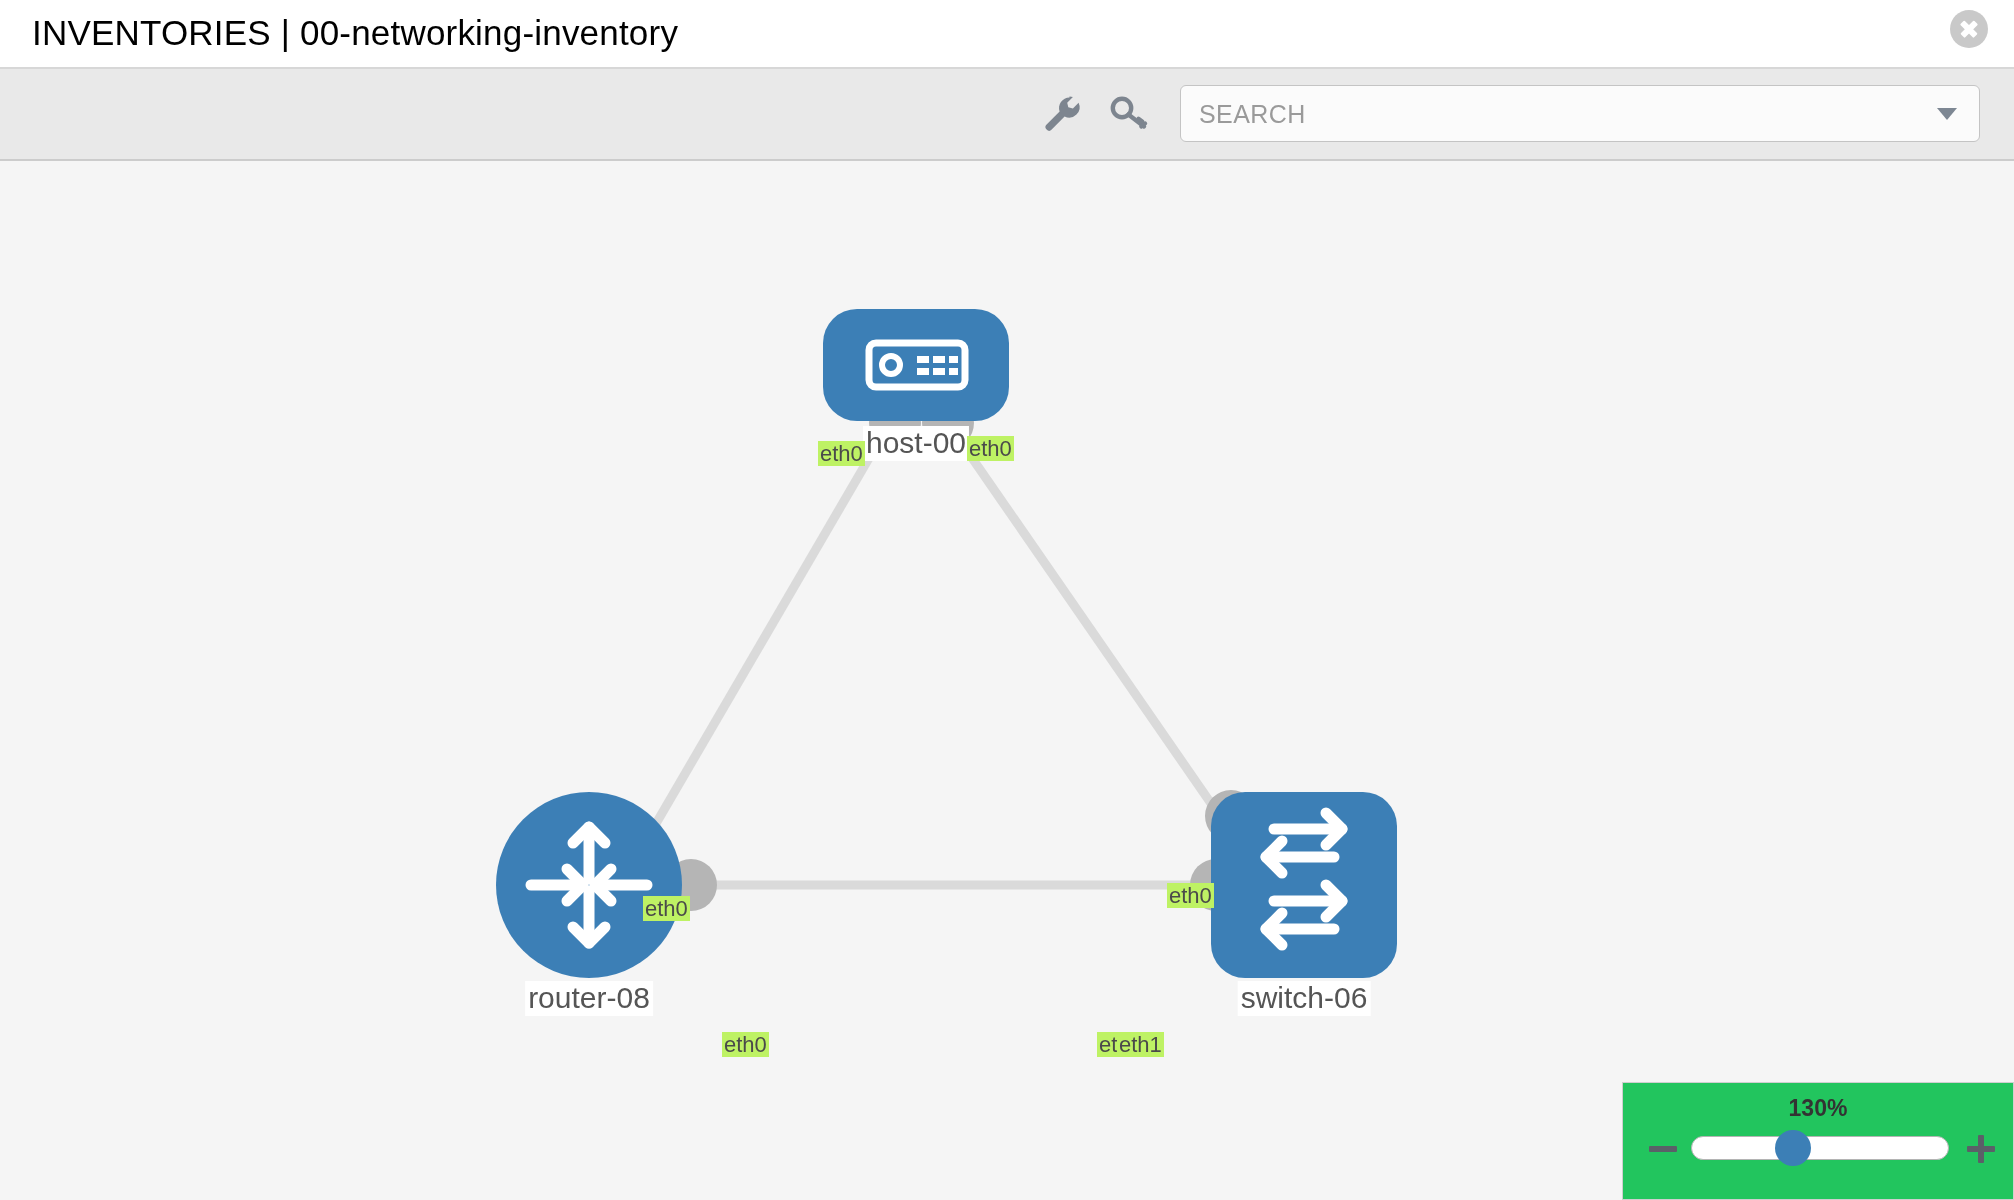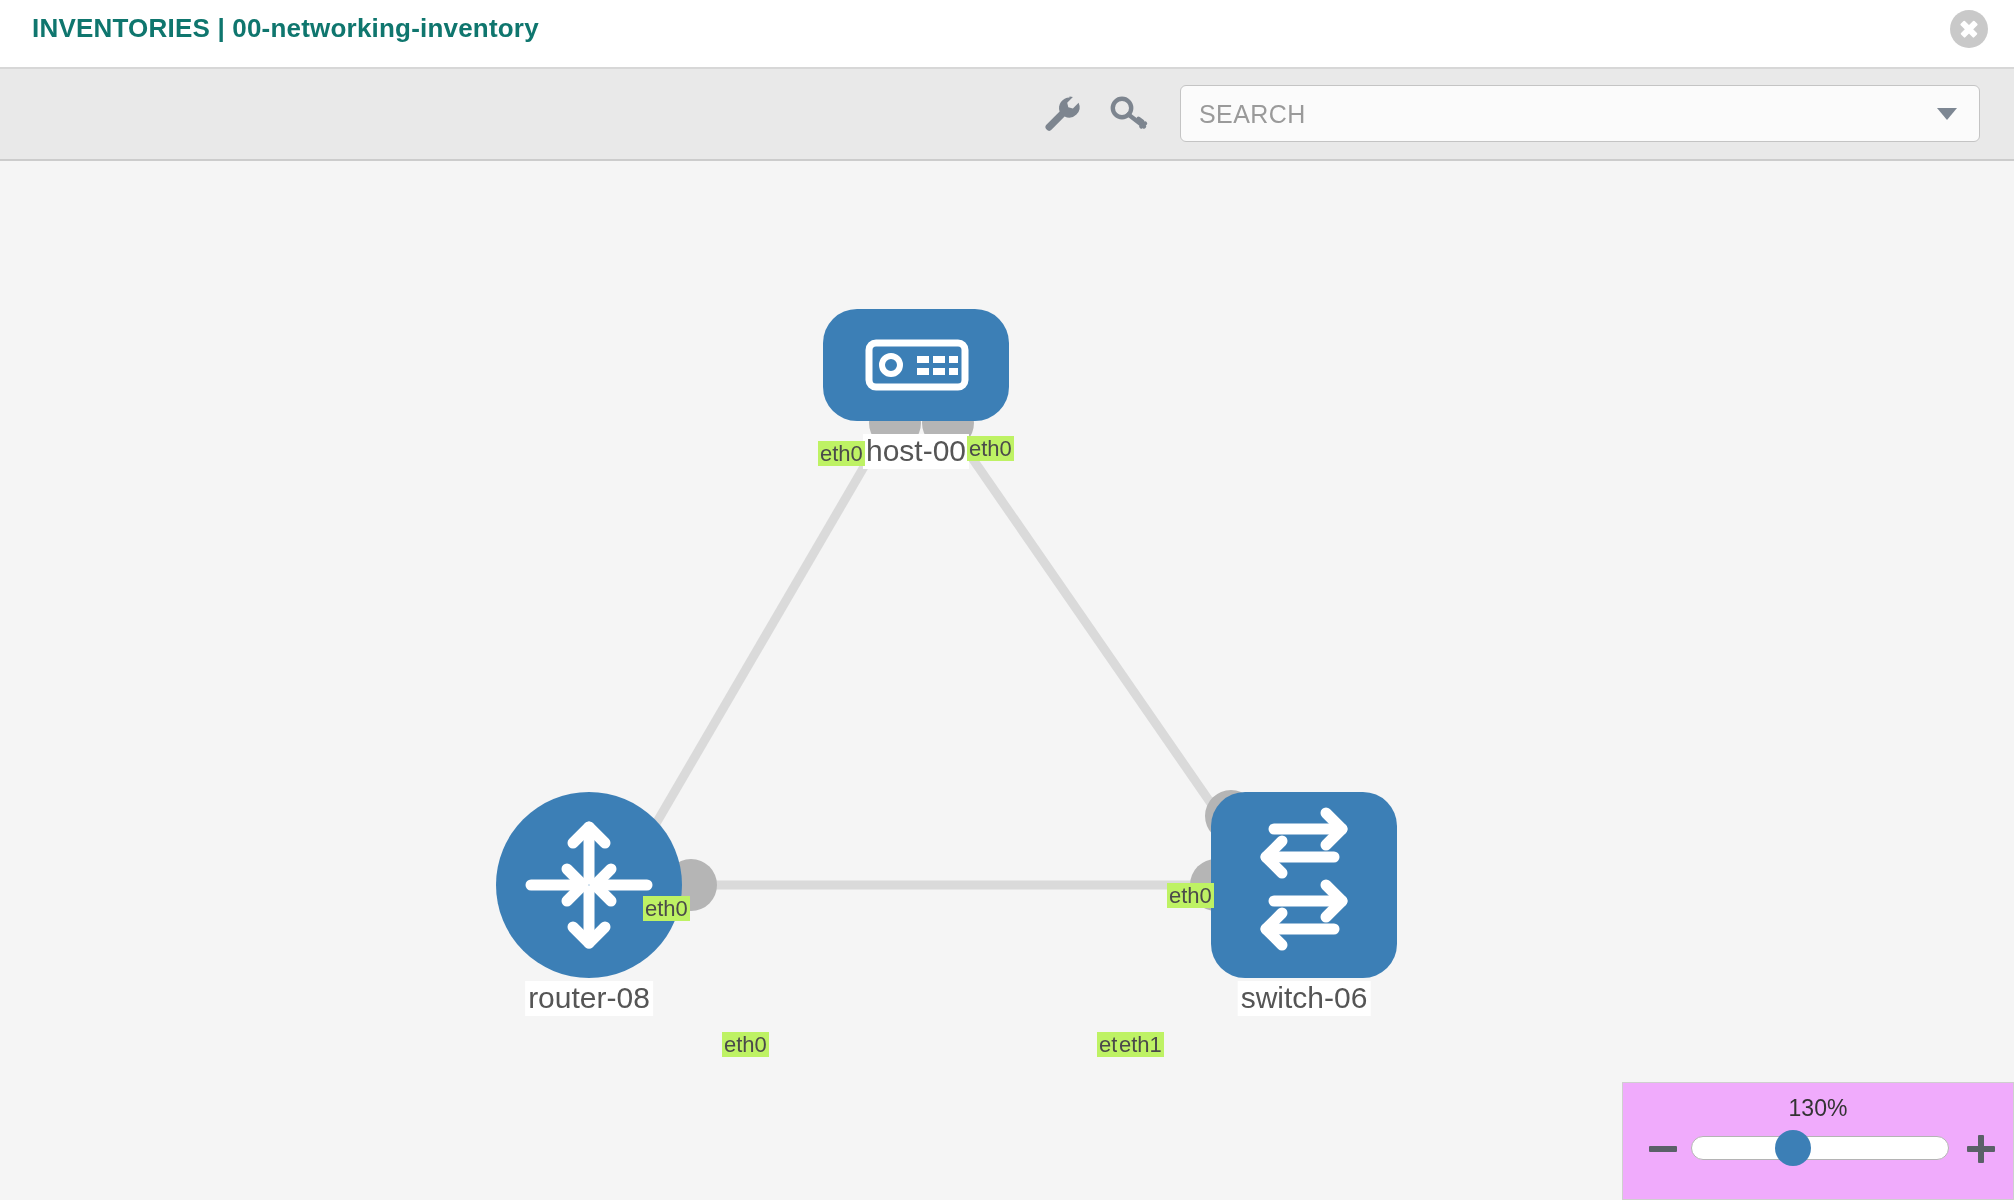--- a/index.html
+++ b/index.html
@@ -23,23 +23,23 @@
   .header {
     position: absolute;
     top: 0; left: 0;
     width: 2014px; height: 69px;
     background: #ffffff;
     border-bottom: 2px solid #d7d7d7;
   }
   .header-title {
     position: absolute;
     left: 32px; top: 13px;
-    font-size: 26px;
-    font-weight: bold;
-    color: #0f766e;
+    font-size: 35px;
+    font-weight: normal;
+    color: #000000;
     letter-spacing: 0.2px;
     white-space: nowrap;
   }
   .close-btn {
     position: absolute;
     right: 26px; top: 10px;
     width: 38px; height: 38px;
     border-radius: 50%;
     background: #c9c9c9;
     cursor: pointer;
@@ -151,22 +151,23 @@
     padding: 0 2px;
     white-space: nowrap;
     line-height: 1.15;
   }
 
   
   .zoom-panel {
     position: absolute;
     left: 1622px; top: 1082px;
     width: 392px; height: 118px;
-    background: #f0abfc;
+    background: #22c55e;
     border: 1.5px solid #cfcfcf;
+    font-weight: bold;
   }
   .zoom-pct {
     position: absolute;
     top: 12px; left: 0; right: 0;
     text-align: center;
     font-size: 23px;
     color: #333333;
   }
   .zoom-minus, .zoom-plus {
     position: absolute;
@@ -295,21 +296,21 @@
           <path d="M-22 -44 L-38 -28 L-22 -12"></path>
 
           <path d="M-30 16 L38 16"></path>
           <path d="M22 0 L38 16 L22 32"></path>
           <path d="M30 44 L-38 44"></path>
           <path d="M-22 28 L-38 44 L-22 60"></path>
         </g>
       </g>
     </svg>
 
-    <div class="node-label" style="left:916px;  top:273px;">host-00</div>
+    <div class="node-label" style="left:916px;  top:265px;">host-00</div>
     <div class="node-label" style="left:589px;  top:820px;">router-08</div>
     <div class="node-label" style="left:1304px; top:820px;">switch-06</div>
 
     <div class="iface-label" style="left:818px;  top:280px;">eth0</div>
     <div class="iface-label" style="left:967px;  top:275px;">eth0</div>
     <div class="iface-label" style="left:643px;  top:735px;">eth0</div>
     <div class="iface-label" style="left:1167px; top:722px;">eth0</div>
     <div class="iface-label" style="left:722px;  top:871px;">eth0</div>
     <div class="iface-label" style="left:1097px; top:871px;">eth0</div>
     <div class="iface-label" style="left:1117px; top:871px;">eth1</div>

